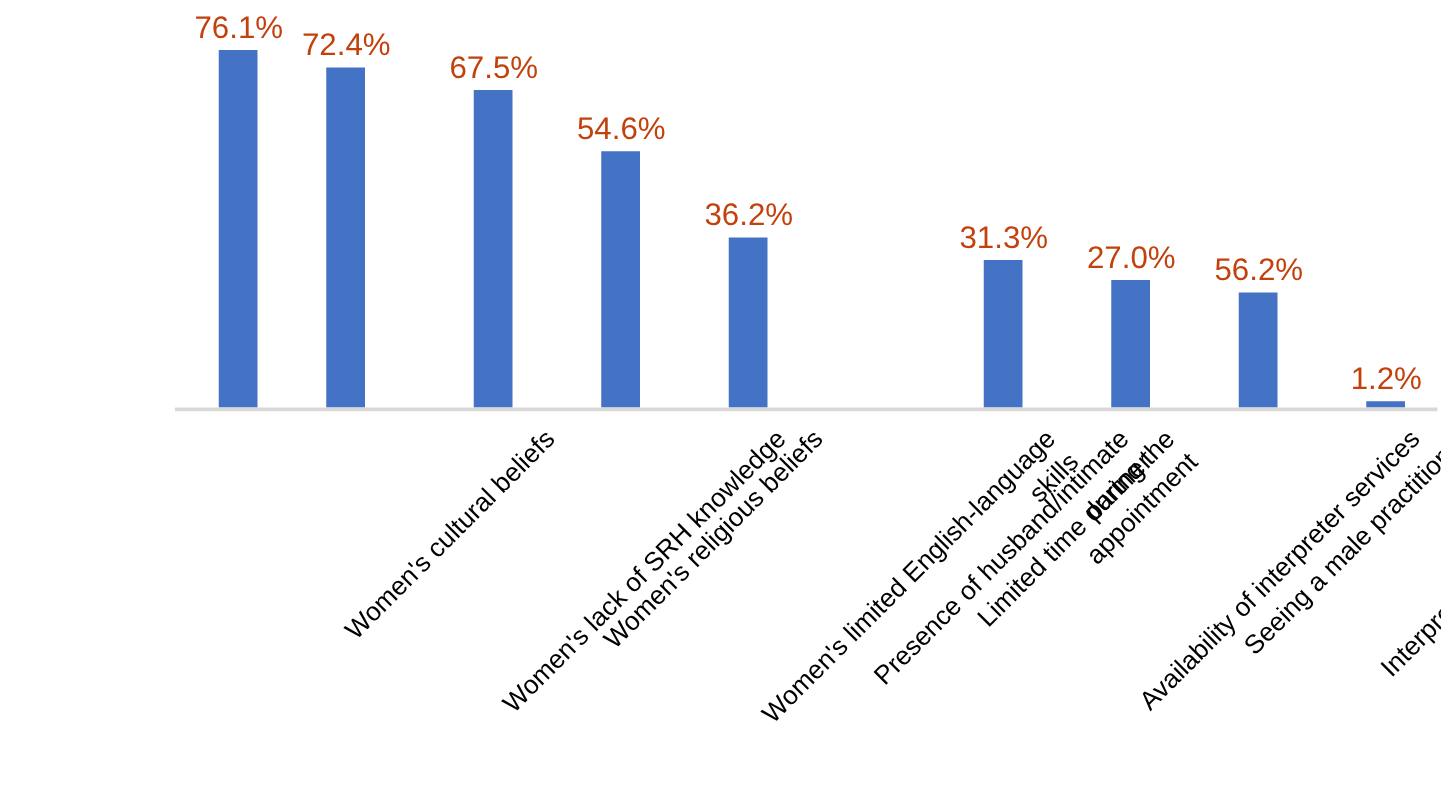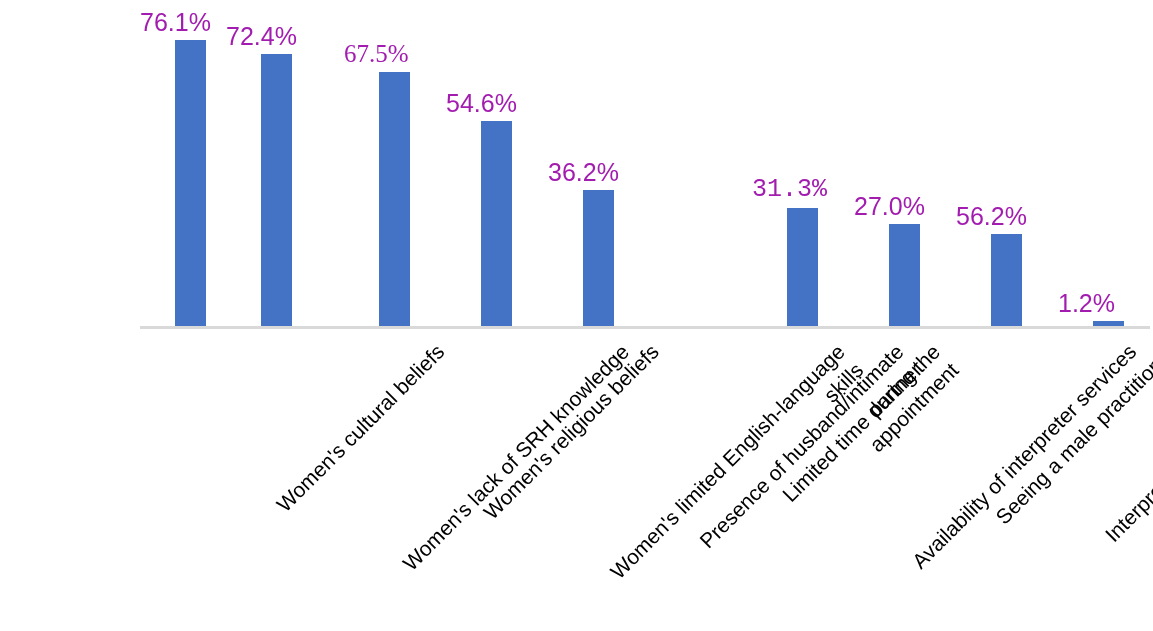--- a/index.html
+++ b/index.html
@@ -41,23 +41,24 @@
     bottom: 0;
     left: 35px;           
     width: 31px;
     background: #4472C4;
   }
 
   .bar-value {
     position: absolute;
     left: 0;
     width: 102px;
+    text-align: center;
     font-size: 25px;
     line-height: 28px;
-    color: #a21caf;
+    color: #c2410c;
     white-space: nowrap;
   }
 
   
   #axis-line {
     position: absolute;
     left: 140px;
     top: 326px;
     width: 1010px;
     height: 3px;
@@ -95,35 +96,35 @@
 
   <div id="plot-area">
       <div class="bar-slot" style="left: 140px; height: 326px;">
         <div class="bar-rect" title="Women's cultural beliefs — 76.1%" style="height: 286px; background: rgb(68, 114, 196);"></div>
         <div class="bar-value" style="bottom: 290px;">76.1%</div>
       </div>
       <div class="bar-slot" style="left: 226px; height: 312px;">
         <div class="bar-rect" title="Women's lack of SRH knowledge — 72.4%" style="height: 272px; background: rgb(68, 114, 196);"></div>
         <div class="bar-value" style="bottom: 276px;">72.4%</div>
       </div>
-      <div class="bar-slot" style="left: 344px; height: 294px; font-family: Liberation Serif, serif;">
+      <div class="bar-slot" style="left: 344px; height: 294px;">
         <div class="bar-rect" title="Women's religious beliefs — 67.5%" style="height: 254px; background: rgb(68, 114, 196);"></div>
         <div class="bar-value" style="bottom: 258px;">67.5%</div>
       </div>
       <div class="bar-slot" style="left: 446px; height: 245px;">
         <div class="bar-rect" title="Women's limited English-language skills — 54.6%" style="height: 205px; background: rgb(68, 114, 196);"></div>
         <div class="bar-value" style="bottom: 209px; margin-top: 18px;">54.6%</div>
       </div>
       <div class="bar-slot" style="left: 548px; height: 176px;">
         <div class="bar-rect" title="Presence of husband/intimate partner — 36.2%" style="height: 136px; background: rgb(68, 114, 196);"></div>
         <div class="bar-value" style="bottom: 140px;">36.2%</div>
       </div>
       <div class="bar-slot" style="left: 752px; height: 158px;">
         <div class="bar-rect" title="Availability of interpreter services — 31.3%" style="height: 118px; background: rgb(68, 114, 196);"></div>
-        <div class="bar-value" style="bottom: 122px; font-family: Liberation Mono, monospace;">31.3%</div>
+        <div class="bar-value" style="bottom: 122px;">31.3%</div>
       </div>
       <div class="bar-slot" style="left: 854px; height: 142px;">
         <div class="bar-rect" title="Seeing a male practitioner — 27.0%" style="height: 102px; background: rgb(68, 114, 196);"></div>
         <div class="bar-value" style="bottom: 106px;">27.0%</div>
       </div>
       <div class="bar-slot" style="left: 956px; height: 132px;">
         <div class="bar-rect" title="Interpreters don't understand medical terms used — 24.5%" style="height: 92px; background: rgb(68, 114, 196);"></div>
         <div class="bar-value" style="bottom: 96px;">56.2%</div>
       </div>
       <div class="bar-slot" style="left: 1058px; height: 45px;">

